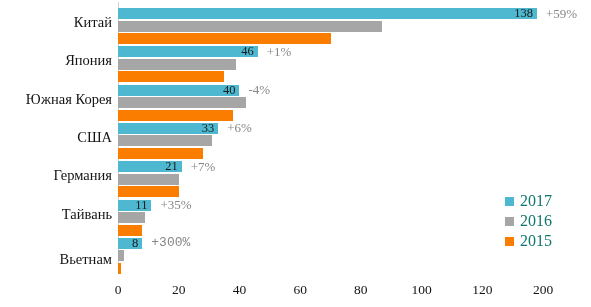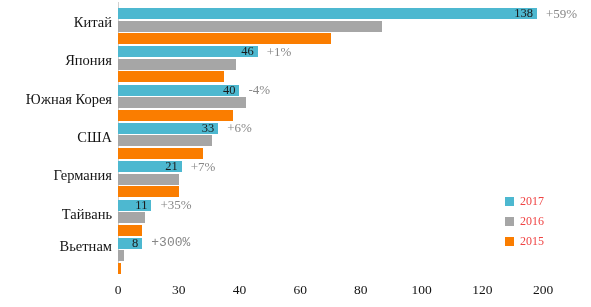--- a/index.html
+++ b/index.html
@@ -114,38 +114,38 @@
     margin-bottom: 2px;
   }
   .legend-swatch {
     width: 9px;
     height: 9px;
     margin-right: 6px;
     flex: 0 0 auto;
   }
   .legend-text {
     font-family: "Liberation Serif", "DejaVu Serif", serif;
-    font-size: 12px;
-    color: #ef4444;
+    font-size: 16px;
+    color: #0f766e;
     line-height: 1;
   }
 </style>
 </head>
 <body>
 
 <div id="chart-root">
 
   <div id="cat-axis">
       <div class="cat-label" style="top: 15px;">Китай</div>
       <div class="cat-label" style="top: 53.3px;">Япония</div>
       <div class="cat-label" style="top: 91.6px;">Южная Корея</div>
       <div class="cat-label" style="top: 129.9px;">США</div>
       <div class="cat-label" style="top: 168.2px;">Германия</div>
       <div class="cat-label" style="top: 206.5px;">Тайвань</div>
-      <div class="cat-label" style="top: 239px;">Вьетнам</div>
+      <div class="cat-label" style="top: 252px;">Вьетнам</div>
     </div>
 
   <div class="axis-line"></div>
 
   <div id="plot">
       <div class="bar s2017" style="top: 4px; width: 418.929px; background: rgb(77, 184, 208);"></div>
       <div class="bar s2016" style="top: 16.5px; width: 264.107px; background: rgb(166, 166, 166);"></div>
       <div class="bar s2015" style="top: 29px; width: 212.5px; background: rgb(250, 125, 0);"></div>
       <div class="val-label" style="top: 4px; left: 376.929px; width: 38px;">138</div>
       <div class="pct-label" style="top: 3.5px; left: 427.929px; color: rgb(135, 135, 135);">+59%</div>
@@ -176,21 +176,21 @@
       <div class="pct-label" style="top: 195px; left: 42.3929px; color: rgb(135, 135, 135);">+35%</div>
       <div class="bar s2017" style="top: 233.8px; width: 24.2857px; background: rgb(77, 184, 208);"></div>
       <div class="bar s2016" style="top: 246.3px; width: 6.07143px; background: rgb(166, 166, 166);"></div>
       <div class="bar s2015" style="top: 258.8px; width: 3.03571px; background: rgb(250, 125, 0);"></div>
       <div class="val-label" style="top: 233.8px; left: -17.7143px; width: 38px;">8</div>
       <div class="pct-label" style="top: 233.3px; left: 33.2857px; color: rgb(135, 135, 135); font-family: Liberation Mono, monospace;">+300%</div>
     </div>
 
   <div id="xaxis">
       <div class="xtick" style="left: 118px;">0</div>
-      <div class="xtick" style="left: 178.714px;">30</div>
+      <div class="xtick" style="left: 178.714px;">20</div>
       <div class="xtick" style="left: 239.429px;">40</div>
       <div class="xtick" style="left: 300.143px;">60</div>
       <div class="xtick" style="left: 360.857px;">80</div>
       <div class="xtick" style="left: 421.571px;">100</div>
       <div class="xtick" style="left: 482.286px;">120</div>
       <div class="xtick" style="left: 543px;">200</div>
     </div>
 
   <div id="legend">
       <div class="legend-row">

